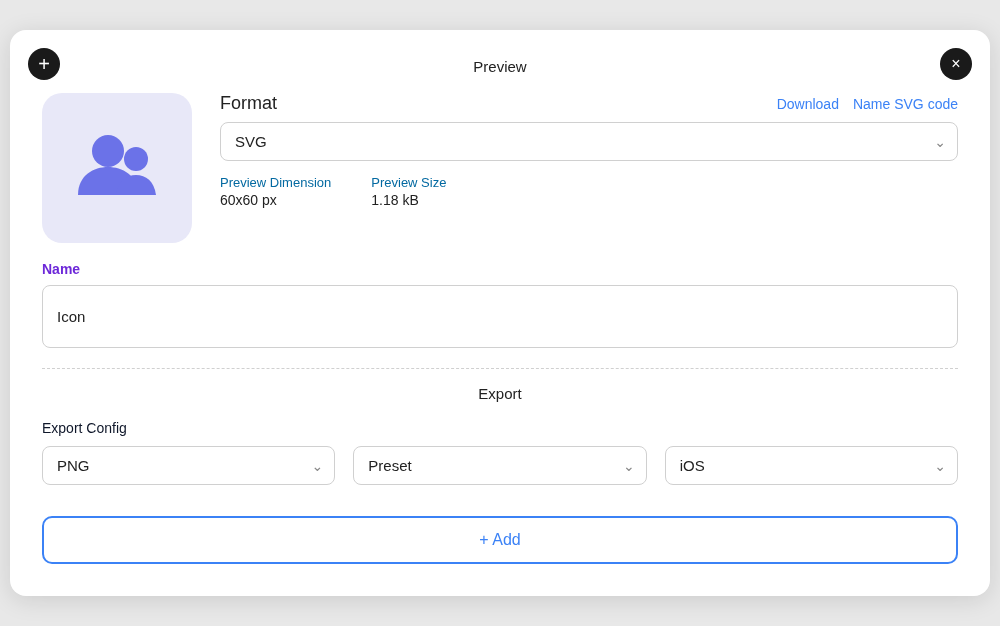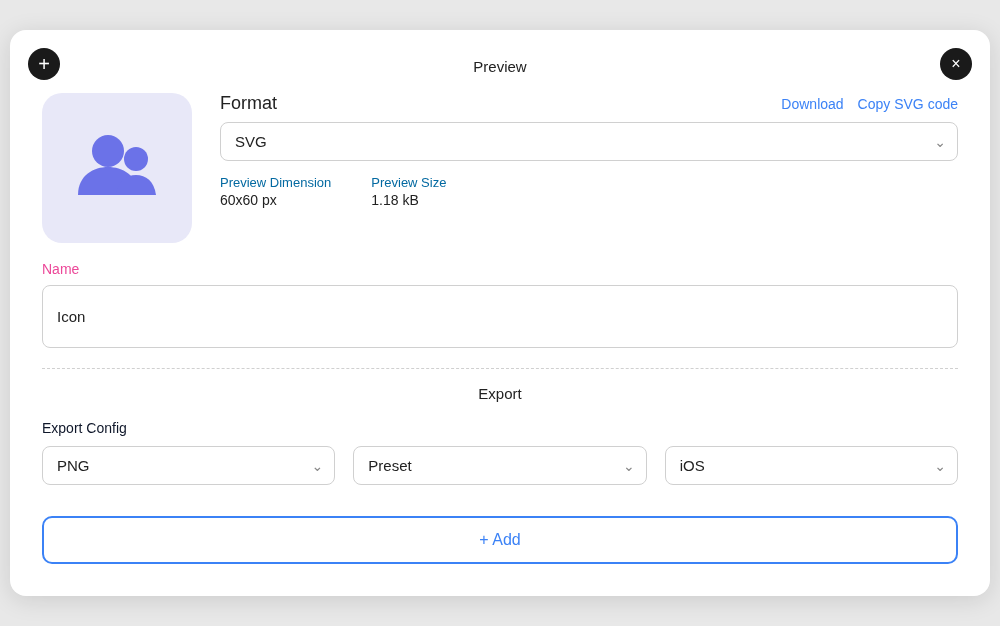--- a/index.html
+++ b/index.html
@@ -149,22 +149,22 @@
     }
     .dimension-block .dim-value {
       font-size: 14px;
       color: #222;
     }
     .name-section {
       margin-top: 18px;
     }
     .name-label {
       font-size: 14px;
-      color: #ec4899;
-      font-weight: 400;
+      color: #6d28d9;
+      font-weight: 700;
       margin-bottom: 8px;
     }
     .name-input {
       width: 100%;
       border: 1.5px solid #d0d0d0;
       border-radius: 8px;
       padding: 22px 14px;
       font-size: 15px;
       color: #222;
       font-family: inherit;
@@ -229,21 +229,21 @@
           <circle cx="64" cy="36" r="12" fill="#6b72e8"></circle>
           <path d="M44 72 C46 58 54 52 64 52 C74 52 82 58 84 72" fill="#6b72e8"></path>
         </svg>
       </div>
 
       <div class="preview-right">
         <div class="format-row">
           <span class="format-label">Format</span>
           <div class="action-links">
             <button class="action-link">Download</button>
-            <button class="action-link">Copy SVG code</button>
+            <button class="action-link">Name SVG code</button>
           </div>
         </div>
 
         <div class="select-wrapper">
           <select class="select-box">
             <option>SVG</option>
             <option>PNG</option>
             <option>JPG</option>
             <option>WebP</option>
           </select>

